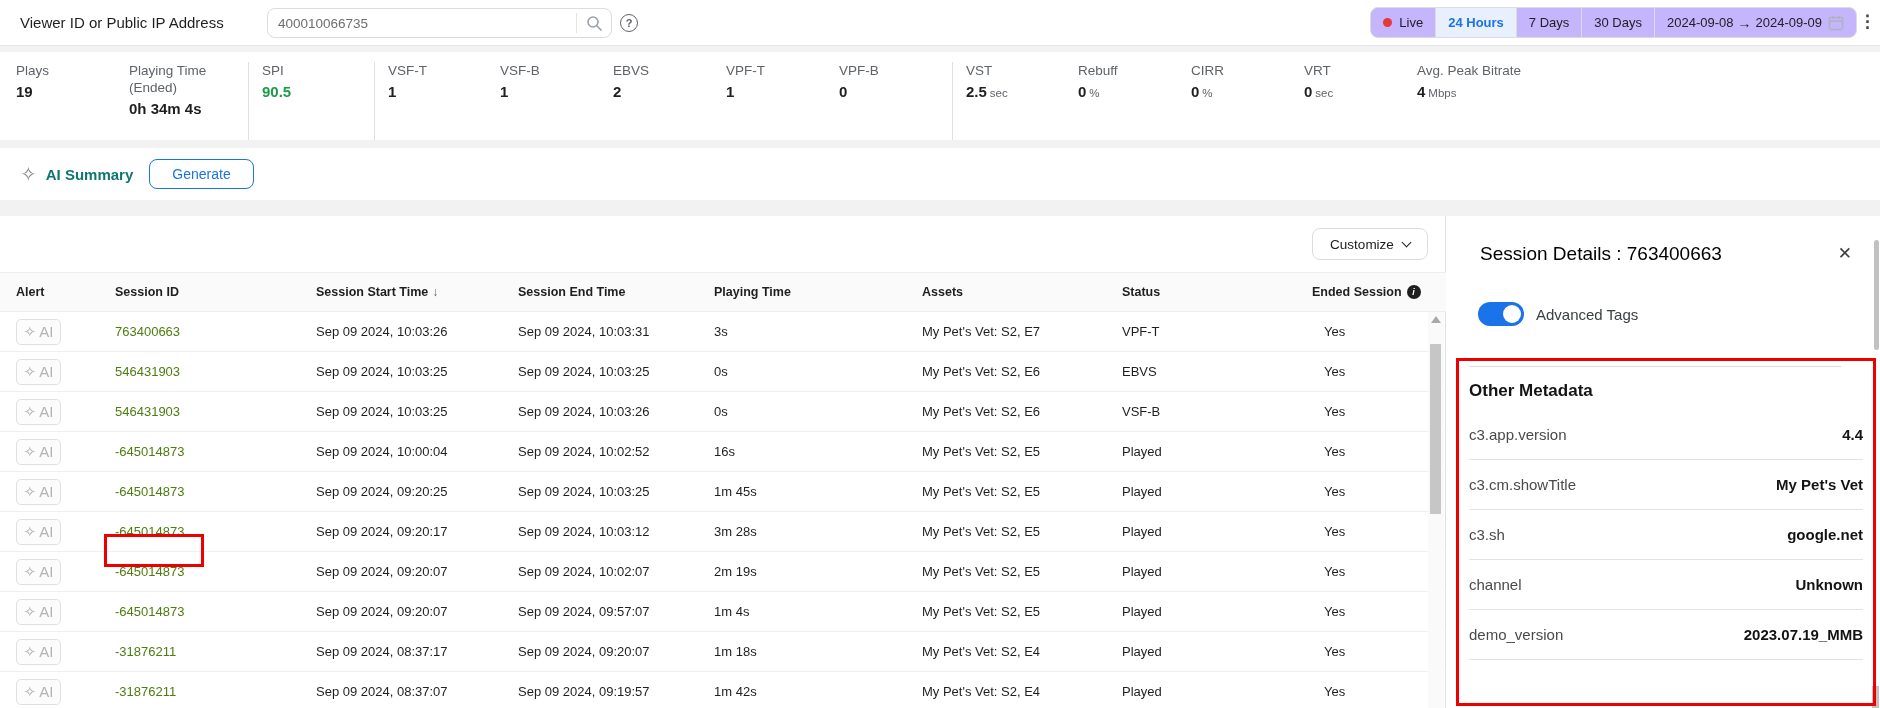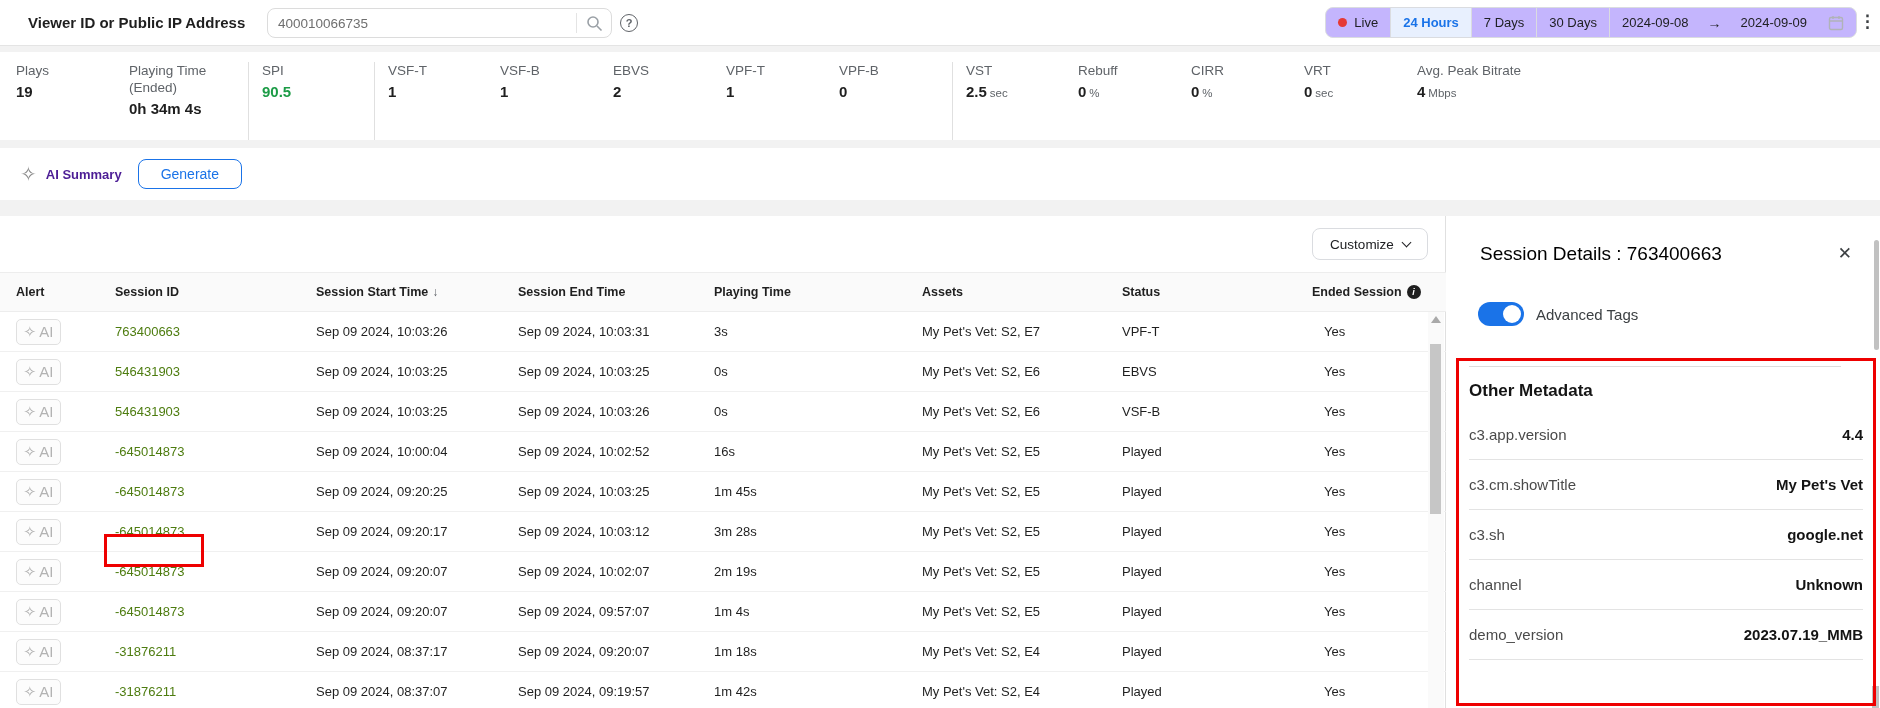--- a/index.html
+++ b/index.html
@@ -2,58 +2,58 @@
 <html><head>
 <meta charset="utf-8">
 <style>
   * { margin:0; padding:0; box-sizing:border-box; }
   html,body { width:1880px; height:708px; overflow:hidden; }
   body { background:#f2f2f2; font-family:"Liberation Sans", sans-serif; color:#202124; position:relative; }
 
   
   .topbar { position:absolute; left:0; top:0; width:1880px; height:46px; background:#fff;
             border-bottom:1px solid #e4e4e4; display:flex; align-items:center; }
-  .viewer-label { font-size:15px; font-weight:bold; margin-left:28px; color:#1f1f1f; }
+  .viewer-label { font-size:15px; font-weight:normal; margin-left:20px; color:#1f1f1f; }
   .search-box { position:absolute; left:267px; top:8px; width:345px; height:30px;
                 border:1px solid #dcdcdc; border-radius:8px; display:flex; align-items:center; background:#fff; }
   .search-box input { border:none; outline:none; flex:1; height:100%; padding:0 10px; font-size:13.5px;
                       color:#6f6f6f; background:transparent; font-family:"Liberation Sans", sans-serif; }
   .search-sep { width:1px; height:20px; background:#e4e4e4; }
   .search-icon { width:34px; display:flex; align-items:center; justify-content:center; cursor:pointer; }
   .help-icon { position:absolute; left:620px; top:14px; width:18px; height:18px; border:1.5px solid #5f6368;
                border-radius:50%; display:flex; align-items:center; justify-content:center;
                font-size:11px; font-weight:bold; color:#5f6368; cursor:pointer; }
   .range-pill { position:absolute; right:23px; top:7px; height:31px; border:1px solid #dadce0;
                 border-radius:8px; display:flex; align-items:stretch; overflow:hidden; font-size:13px; background:#c4b5fd; }
   .seg { display:flex; align-items:center; padding:0 12px; cursor:pointer; color:#202124; white-space:nowrap; }
   .seg + .seg { border-left:1px solid #dadce0; }
   .seg.active { background:#e8f0fe; color:#1a73e8; font-weight:bold; }
   .live-dot { width:9px; height:9px; border-radius:50%; background:#e53935; margin-right:7px; }
-  .date-seg { gap:19px;align-items:center; }
+  .date-seg { gap:4px;align-items:center; }
   .date-val { color:#202124; }
   .arrow-glyph { color:#202124; font-size:14px; }
   .cal-icon { display:flex; align-items:center; margin-left:2px; }
   .kebab { position:absolute; right:4px; top:12px; font-size:17px; font-weight:bold; color:#3c4043;
            letter-spacing:0; cursor:pointer; line-height:20px; }
 
   
   .metrics { position:absolute; left:0; top:52px; width:1880px; height:88px; background:#fff;
              display:flex; padding:10px 0 0 16px; }
   .metric { width:113px; flex:none; }
   .metric.wide { width:119px; }
   .metric.divided { border-left:1px solid #e0e0e0; padding-left:13px; width:126px; }
   .m-label { font-size:13.5px; color:#5f6368; line-height:17px; max-width:105px; }
   .m-value { margin-top:4px; font-size:15px; font-weight:bold; color:#1f1f1f; }
   .m-unit { font-size:11.5px; color:#5f6368; font-weight:normal; margin-left:3px; }
 
   
   .ai-band { position:absolute; left:0; top:148px; width:1880px; height:52px; background:#fff;
              display:flex; align-items:center; padding-left:20px; }
   .spark-icon { font-size:20px; color:#8a8a8a; margin-right:9px; line-height:20px; }
-  .ai-title { font-size:13px; font-weight:bold; color:#4c1d95; }
+  .ai-title { font-size:15px; font-weight:bold; color:#0f766e; }
   .generate-btn { margin-left:16px; height:30px; padding:0 22px; border:1px solid #1a73e8; border-radius:8px;
                   background:#fff; color:#1a73e8; font-size:14px; cursor:pointer; font-family:"Liberation Sans", sans-serif; }
 
   
   .main { position:absolute; left:0; top:216px; width:1880px; height:492px; background:#fff; }
   .table-area { position:absolute; left:0; top:0; width:1446px; height:492px; border-right:1px solid #e0e0e0; }
   .customize-btn { position:absolute; left:1312px; top:12px; width:116px; height:32px; border:1px solid #dadce0;
                    border-radius:8px; background:#fff; font-size:13.5px; color:#202124; cursor:pointer;
                    display:flex; align-items:center; justify-content:center; gap:9px; font-family:"Liberation Sans", sans-serif; }
   .chev { width:7px; height:7px; border-right:1.6px solid #202124; border-bottom:1.6px solid #202124;

